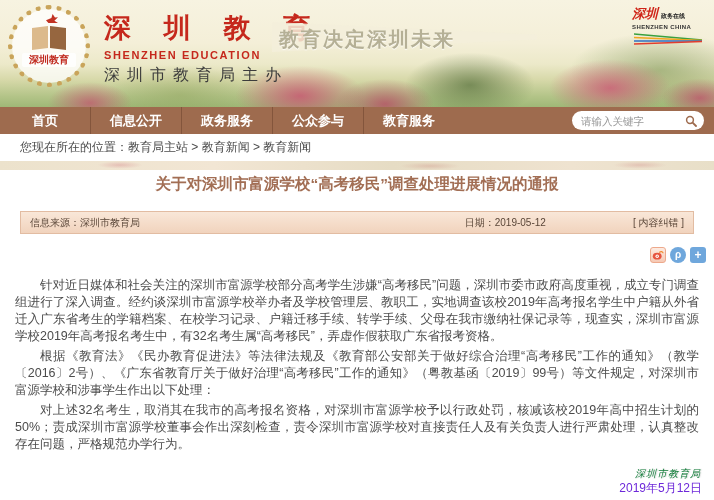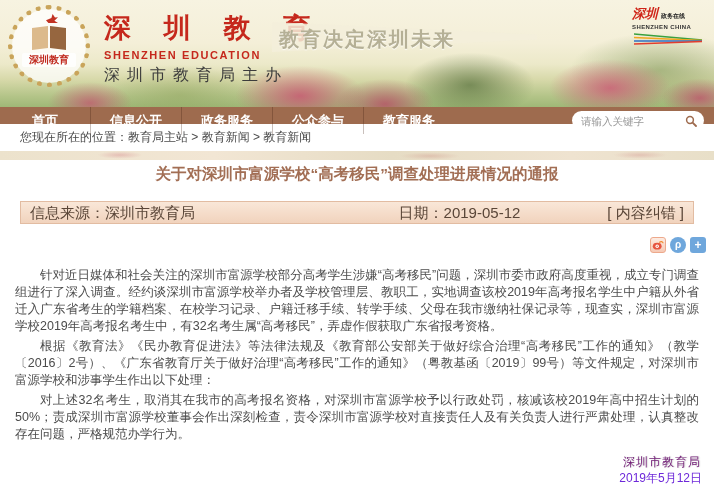--- a/index.html
+++ b/index.html
@@ -43,21 +43,21 @@
           letter-spacing:2px;text-shadow:0 1px 1px rgba(255,255,255,.85);white-space:nowrap;}
   
   .gov-logo{position:absolute;right:6px;top:4px;width:76px;}
   .gov-cn{font-family:"Liberation Serif","DejaVu Serif",serif;font-style:italic;font-weight:bold;
           font-size:13px;color:#cf2418;}
   .gov-sub{font-size:6px;font-weight:bold;color:#222;margin-left:3px;}
   .gov-en{font-size:6px;font-weight:bold;color:#333;letter-spacing:.4px;margin-top:1px;}
   .gov-rainbow{display:block;margin-top:1px;}
 
   
-  .nav{position:relative;width:714px;height:17px;background:#9e6b4e;}
+  .nav{position:relative;width:714px;height:27px;background:#9e6b4e;}
   .nav ul{list-style:none;margin:0;padding:0;display:flex;height:27px;}
   .nav li{width:90px;text-align:center;line-height:27px;color:#fff;font-size:13px;font-weight:bold;cursor:pointer;}
   .nav li + li{border-left:1px solid rgba(60,30,15,.28);}
   .search{position:absolute;right:10px;top:4px;width:132px;height:19px;background:#fff;border-radius:10px;
           display:flex;align-items:center;padding:0 7px;box-sizing:border-box;}
   .search input{flex:1;border:none;outline:none;font-size:10.5px;color:#333;background:transparent;min-width:0;
                 font-family:"Liberation Sans","DejaVu Sans",sans-serif;}
   .search input::placeholder{color:#999;}
   .search-icon{display:flex;align-items:center;cursor:pointer;}
 
@@ -67,35 +67,35 @@
   .banner-strip{height:9px;
     background-image:
       radial-gradient(30px 5px at 120px 4px, rgba(210,120,130,.35), transparent 75%),
       radial-gradient(40px 5px at 430px 5px, rgba(200,130,120,.3), transparent 75%),
       radial-gradient(36px 5px at 640px 4px, rgba(205,125,125,.3), transparent 75%),
       linear-gradient(90deg,#ece2cc,#f2e6d4 30%,#e6dcc4 55%,#efe3d0 80%,#e8dfc8);}
 
   
   .content{position:relative;background:#fff;height:330px;}
   .title{margin:0;padding-top:4px;text-align:center;font-size:15.5px;font-weight:bold;color:#a26e54;}
-  .meta-bar{margin:16px 20px 0;height:23px;display:flex;align-items:flex-end;box-sizing:border-box;
+  .meta-bar{margin:16px 20px 0;height:23px;display:flex;align-items:center;box-sizing:border-box;
             background:linear-gradient(#f9e7d8,#f1d3bd);border:1px solid #e2bca2;
-            font-size:15px;color:#5a4638;padding:0 9px;}
+            font-size:10px;color:#5a4638;padding:0 9px;}
   .meta-date{margin-left:auto;}
   .meta-correct{margin-left:55px;color:#5a4638;text-decoration:none;cursor:pointer;padding-left:32px;}
   .share-row{display:flex;justify-content:flex-end;align-items:center;gap:4px;margin:13px 8px 0 0;height:16px;}
   .share{width:16px;height:16px;display:flex;align-items:center;justify-content:center;cursor:pointer;box-sizing:border-box;}
   .share-weibo{border-radius:3px;background:linear-gradient(#fdece2,#f6c9b4);border:1px solid #eda98c;}
   .share-circle{border-radius:50%;background:#6fa7dc;color:#fff;font-size:10px;font-weight:bold;line-height:1;}
   .share-plus{border-radius:3px;background:#6fa7dc;color:#fff;font-size:12px;font-weight:bold;line-height:1;}
   .body{margin:14px 15px 0;font-size:12.5px;line-height:17px;color:#4c4c4c;text-align:justify;
         height:176px;overflow:hidden;}
   .body p{margin:0 0 3px;text-indent:2em;}
-  .sig{position:absolute;right:13px;bottom:19px;font-size:12px;color:#701a75;letter-spacing:1px;
-       text-shadow:1px 0 1px rgba(160,160,160,.45);}
+  .sig{position:absolute;right:13px;bottom:19px;font-size:10px;color:#15803d;letter-spacing:1px;
+       text-shadow:1px 0 1px rgba(160,160,160,.45);font-style:italic;}
   .sig-date{position:absolute;right:12px;bottom:3px;font-size:12px;color:#6d28d9;}
 </style>
 </head>
 <body>
 
 <div class="page">
 
   <header class="banner">
     <div class="seal">
       <div class="seal-inner"></div>

